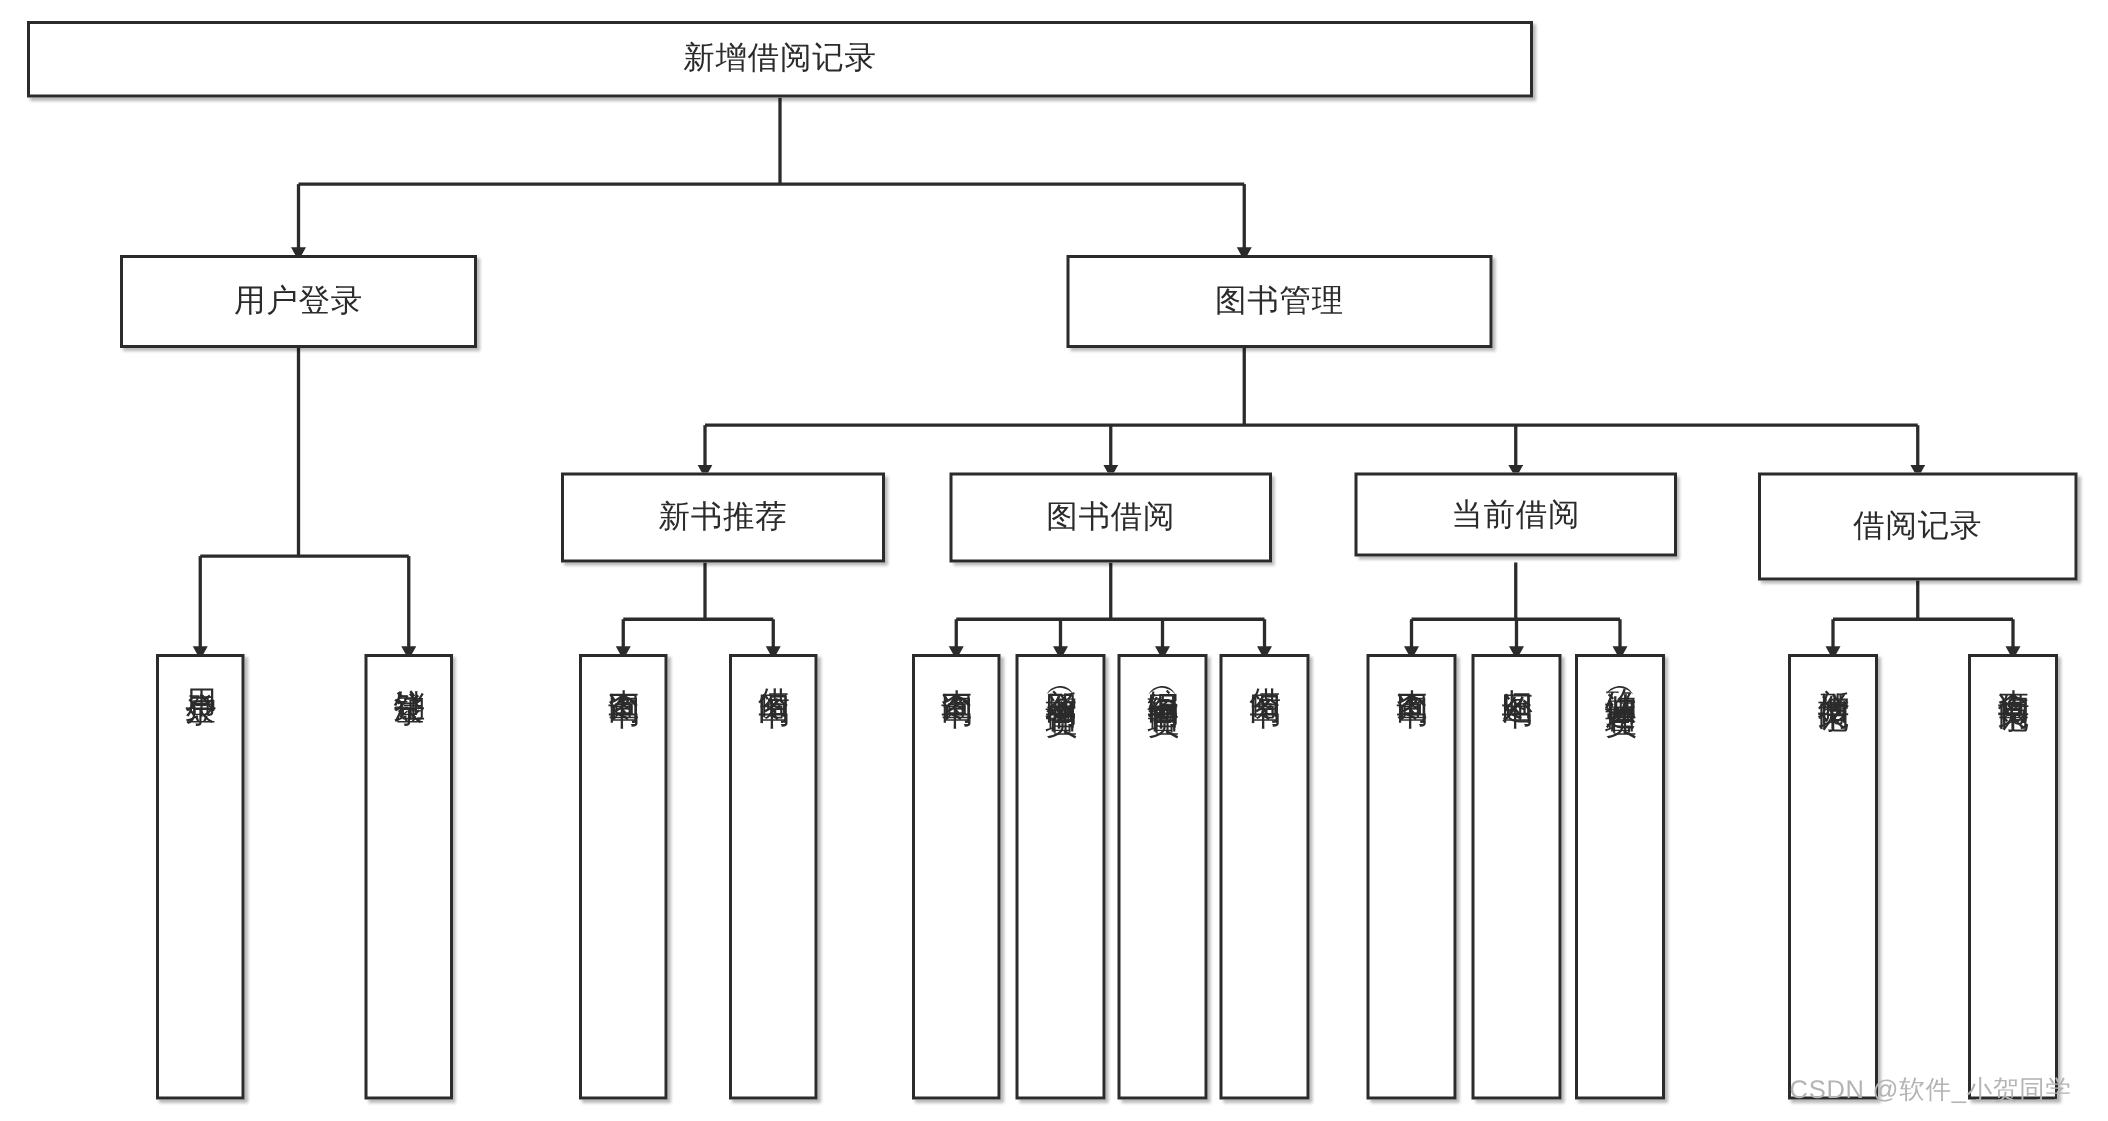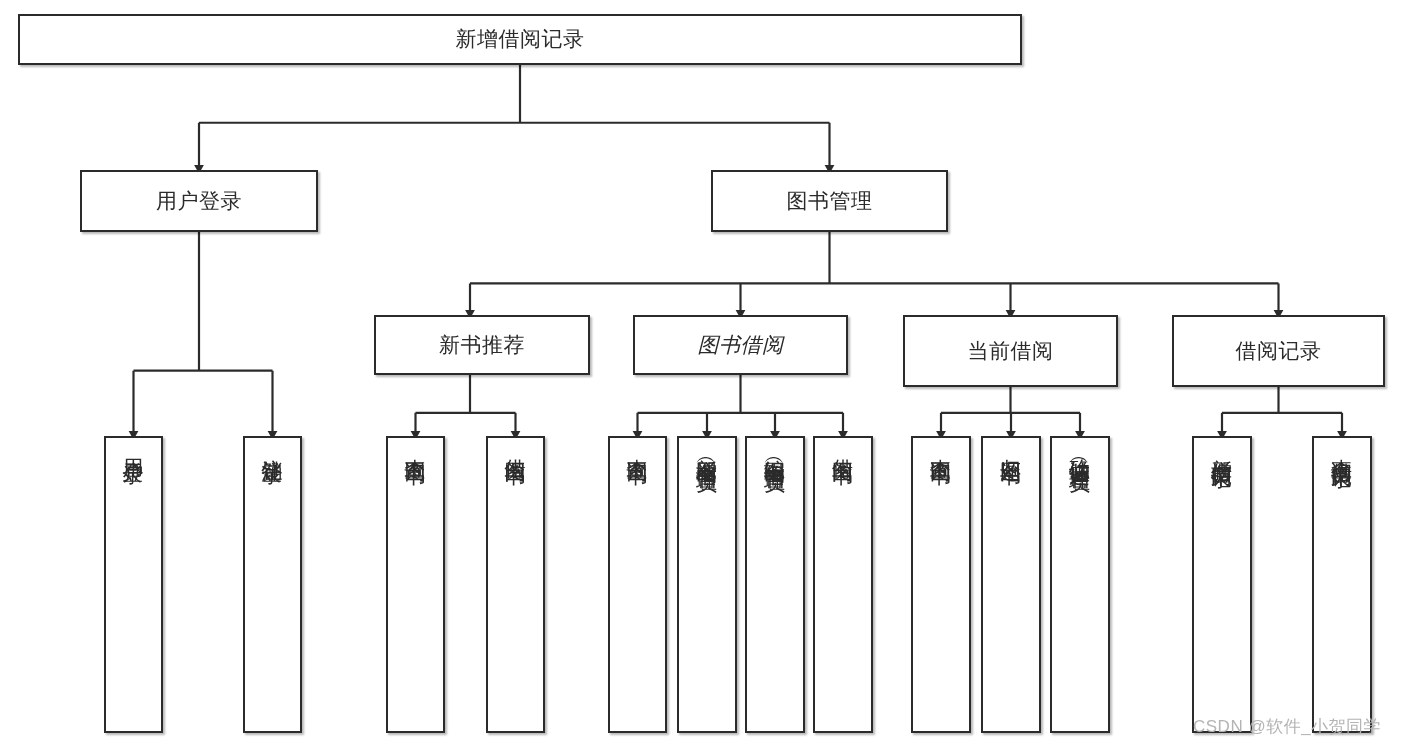--- a/index.html
+++ b/index.html
@@ -116,30 +116,30 @@
       </g>
   </svg>
 
   <div id="node-layer">
       <div class="node-box horizontal" style="left: 18px; top: 14px; width: 1004px; height: 51px;">
         <span class="node-label">新增借阅记录</span>
       </div>
       <div class="node-box horizontal" style="left: 80px; top: 170px; width: 238px; height: 62px;">
         <span class="node-label">用户登录</span>
       </div>
-      <div class="node-box horizontal" style="left: 711px; top: 170px; width: 237px; height: 62px;">
+      <div class="node-box horizontal" style="left: 711px; top: 170px; width: 284px; height: 62px;">
         <span class="node-label">图书管理</span>
       </div>
       <div class="node-box horizontal" style="left: 362px; top: 315px; width: 216px; height: 60px; margin-left: 12px;">
         <span class="node-label">新书推荐</span>
       </div>
-      <div class="node-box horizontal" style="left: 633px; top: 315px; width: 215px; height: 60px; font-style: italic;">
+      <div class="node-box horizontal" style="left: 633px; top: 315px; width: 215px; height: 60px;">
         <span class="node-label">图书借阅</span>
       </div>
-      <div class="node-box horizontal" style="left: 903px; top: 315px; width: 215px; height: 72px; font-family: Liberation Serif, serif;">
+      <div class="node-box horizontal" style="left: 903px; top: 315px; width: 215px; height: 56px; font-family: Liberation Serif, serif;">
         <span class="node-label">当前借阅</span>
       </div>
       <div class="node-box horizontal" style="left: 1172px; top: 315px; width: 213px; height: 72px;">
         <span class="node-label">借阅记录</span>
       </div>
       <div class="node-box vertical" style="left: 104px; top: 436px; width: 59px; height: 297px;">
         <span class="node-label">用户登录</span>
       </div>
       <div class="node-box vertical" style="left: 243px; top: 436px; width: 59px; height: 297px;">
         <span class="node-label">注销登录</span>

